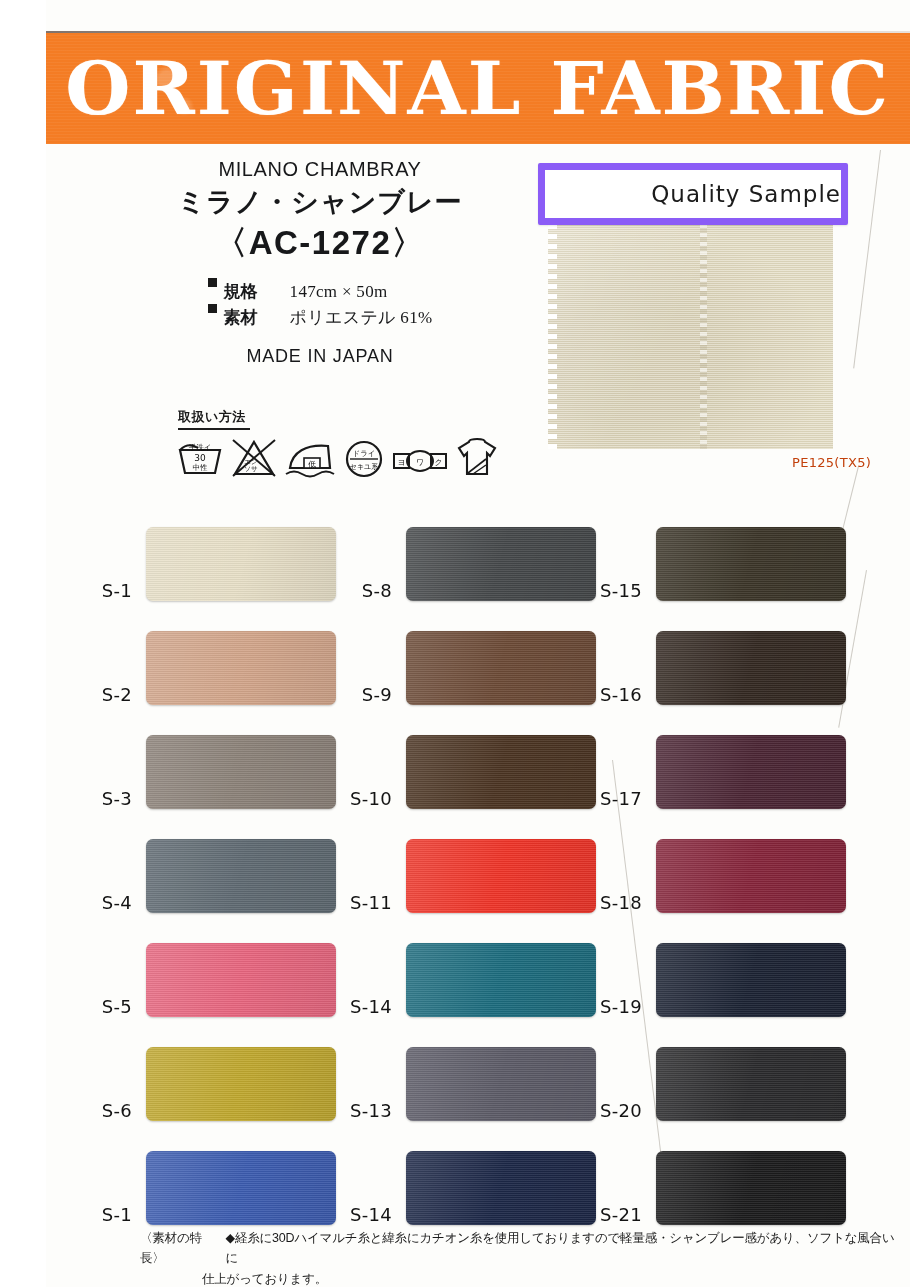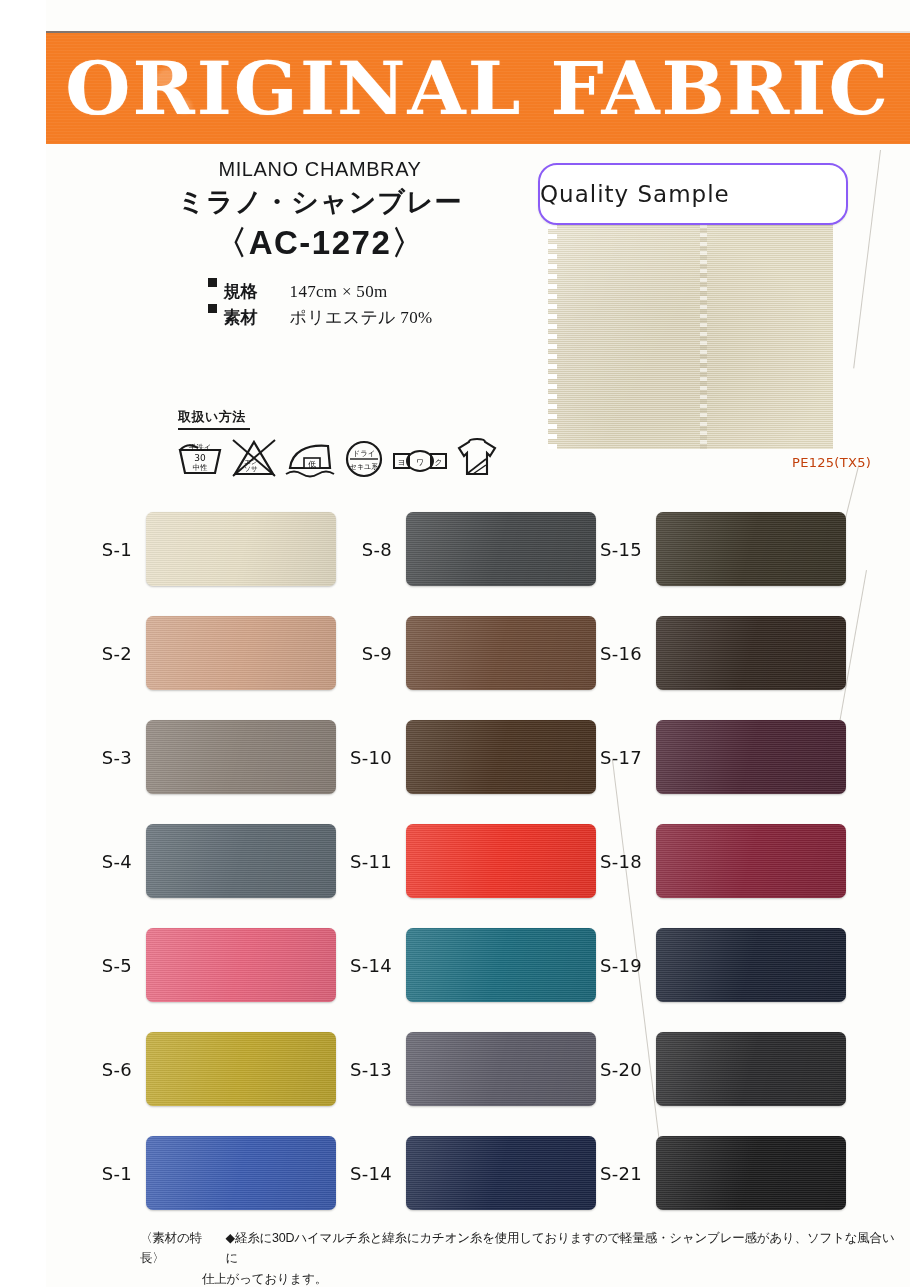--- a/index.html
+++ b/index.html
@@ -102,24 +102,24 @@
     width: 72px; height: 2px; background: #1d1d1d; margin-bottom: 4px;
     margin-left: 2px;
   }
   .care-icons { display: flex; align-items: flex-end; gap: 7px; }
   .care-icon { flex: none; }
 
   
   .qs-label {
     position: absolute; left: 538px; top: 163px; width: 310px; height: 62px;
     background: #ffffff;
-    border: 2px solid #8b5cf6;
-    border-radius: 19px;
+    border: 7px solid #8b5cf6;
+    border-radius: 2px;
     box-shadow: 0 1px 2px rgba(0,0,0,.10);
-    display: flex; align-items: center; justify-content: flex-start;
+    display: flex; align-items: center; justify-content: flex-end;
     z-index: 3;
   }
   .qs-label-text {
     font-size: 23px; color: #1b1b1b; letter-spacing: 1px;
     font-family: "DejaVu Sans", sans-serif;
   }
   .qs-swatch {
     position: absolute; left: 548px; top: 224px; width: 285px; height: 225px;
     background: #e2dbc2;
     z-index: 2;
@@ -162,21 +162,21 @@
   .grid {
     position: absolute; left: 0; top: 497px; width: 910px; height: 728px;
   }
   .sw-col { position: absolute; top: 0; width: 300px; }
   .sw-col.c1 { left: 60px; }
   .sw-col.c2 { left: 320px; }
   .sw-col.c3 { left: 570px; }
 
   .sw-item {
     position: relative; height: 104px; margin-bottom: 0;
-    display: flex; align-items: center;
+    display: flex; align-items: flex-end;
   }
   .sw-label {
     width: 86px; text-align: right; padding-right: 14px;
     font-size: 18px; color: #141414; letter-spacing: .3px;
     font-family: "DejaVu Sans", sans-serif;
     flex: none;
   }
   .sw-chip {
     width: 190px; height: 74px;
     border-radius: 7px;
@@ -231,24 +231,25 @@
 
     <div class="spec-list">
       <div class="spec-row">
         <span class="spec-bullet"></span>
         <span class="spec-label">規格</span>
         <span class="spec-value">147cm × 50m</span>
       </div>
       <div class="spec-row">
         <span class="spec-bullet"></span>
         <span class="spec-label">素材</span>
-        <span class="spec-value">ポリエステル 70%</span>
-      </div>
-    </div>
-
+        <span class="spec-value">ポリエステル 61%</span>
+      </div>
+    </div>
+
+    <div class="made-in">MADE IN JAPAN</div>
   </div>
 
   <div class="care-wrap">
     <div class="care-title">取扱い方法</div>
     <div class="care-title-underline"></div>
 
     <div class="care-icons">
 
       <svg class="care-icon" width="48" height="40" viewBox="0 0 48 40">
         <path d="M4 12 H44 L39 35 H9 Z" fill="none" stroke="#1a1a1a" stroke-width="2.2"></path>

